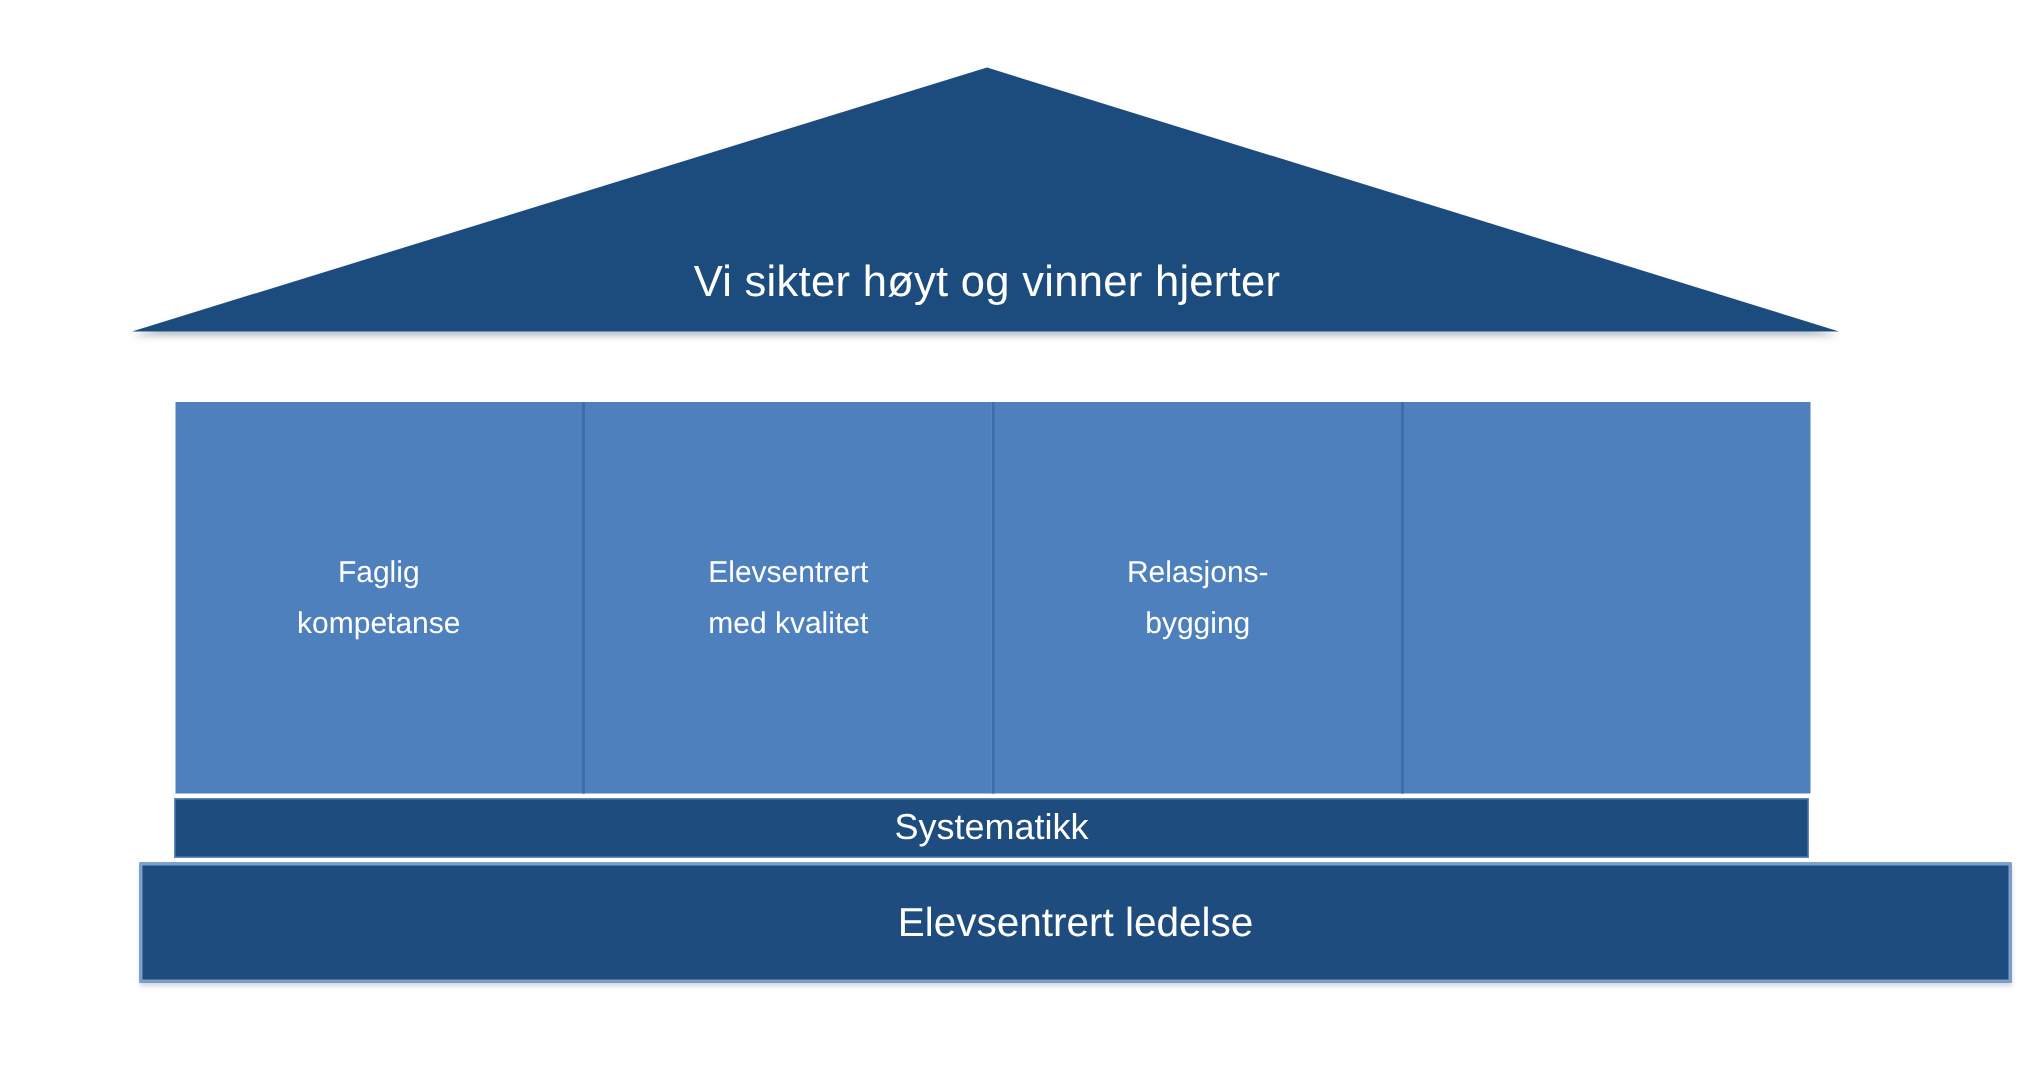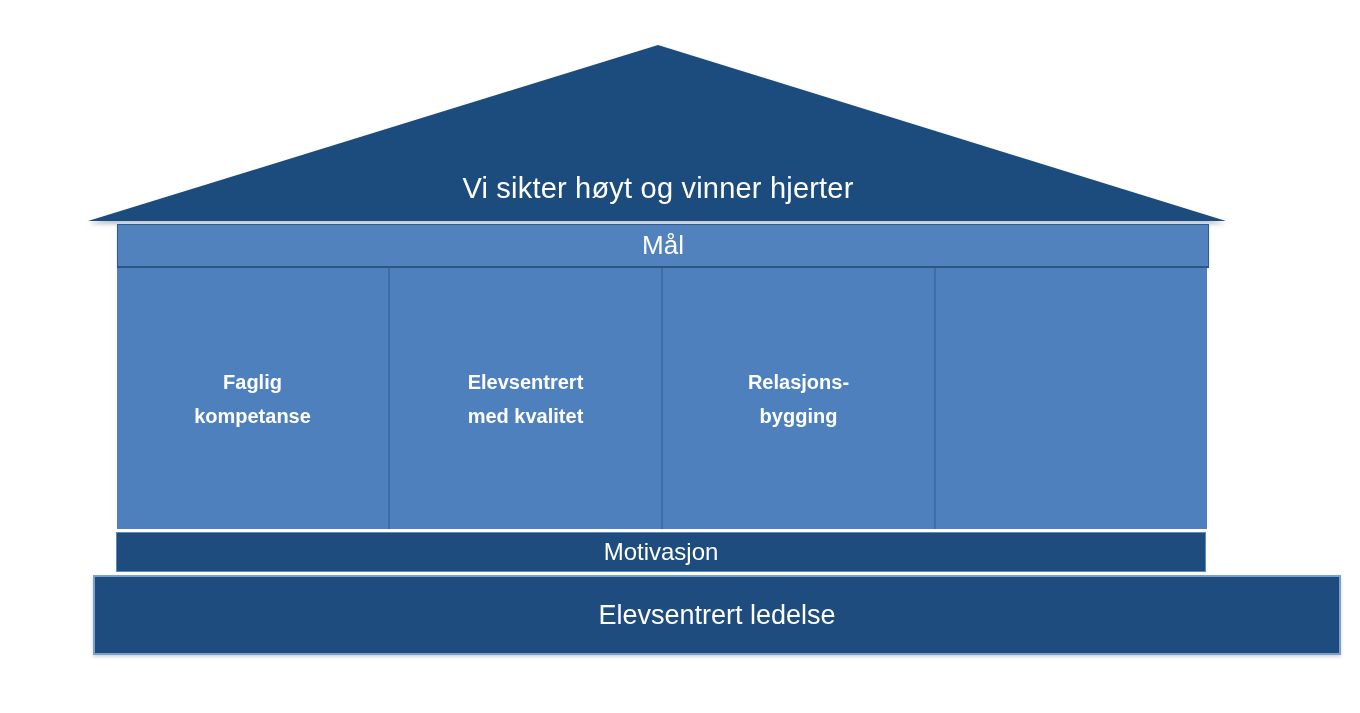--- a/index.html
+++ b/index.html
@@ -43,21 +43,21 @@
   }
   .pillars{
     position:absolute;left:117px;top:268px;width:1090px;height:261px;
     display:flex;
   }
   .pillar{
     flex:1;
     background:var(--medium-blue);
     display:flex;flex-direction:column;align-items:center;justify-content:center;
     text-align:right;
-    font-size:20px;line-height:34px;font-weight:bold;
+    font-size:20px;line-height:34px;
   }
   .pillar + .pillar{border-left:2px solid var(--divider-dark);}
   .pillar.light-sep{border-left:3px solid var(--divider-light);}
   .motivation-bar{
     position:absolute;left:116px;top:532px;width:1090px;height:40px;
     background:var(--dark-blue);
     border:1px solid var(--motiv-border);
     box-sizing:border-box;
     display:flex;align-items:center;justify-content:center;
     font-size:24px;
@@ -81,42 +81,39 @@
     <defs>
       <filter id="roofShadow" x="-5%" y="-5%" width="110%" height="115%">
         <feDropShadow dx="0" dy="3" stdDeviation="2" flood-color="#7e8ea0" flood-opacity="0.55"></feDropShadow>
       </filter>
     </defs>
     <polygon points="88,221 658,45 1226,221" filter="url(#roofShadow)"></polygon>
   </svg>
 
   <div class="roof-label">Vi sikter høyt og vinner hjerter</div>
 
-  <div class="maal-bar">
-    <span>Mål</span>
-  </div>
 
   <div class="pillars">
     <div class="pillar">
       <span class="pline">Faglig</span>
       <span class="pline">kompetanse</span>
     </div>
     <div class="pillar">
       <span class="pline">Elevsentrert</span>
       <span class="pline">med kvalitet</span>
     </div>
     <div class="pillar">
       <span class="pline">Relasjons-</span>
       <span class="pline">bygging</span>
     </div>
     <div class="pillar">
     </div>
   </div>
 
   <div class="motivation-bar">
-    <span>Motivasjon</span>
+    <span>Systematikk</span>
   </div>
 
   <div class="base-bar">
     <span>Elevsentrert ledelse</span>
   </div>
 
 </div>
 
 </body></html>

